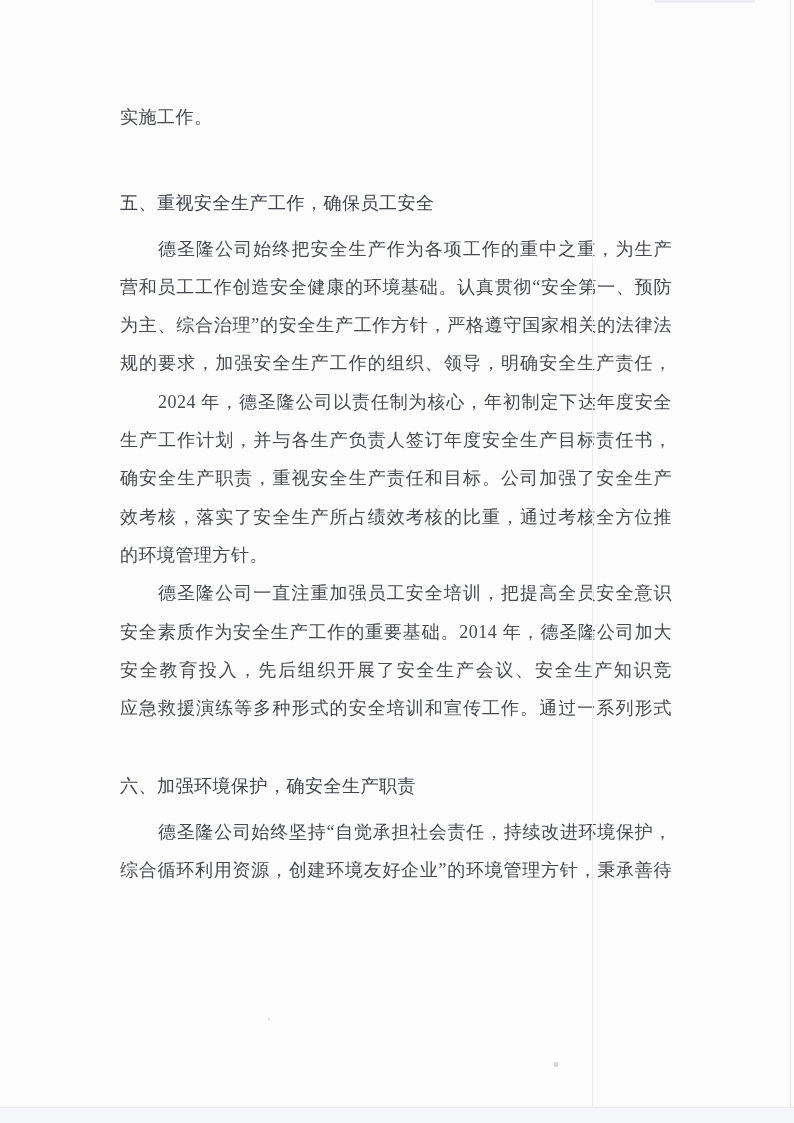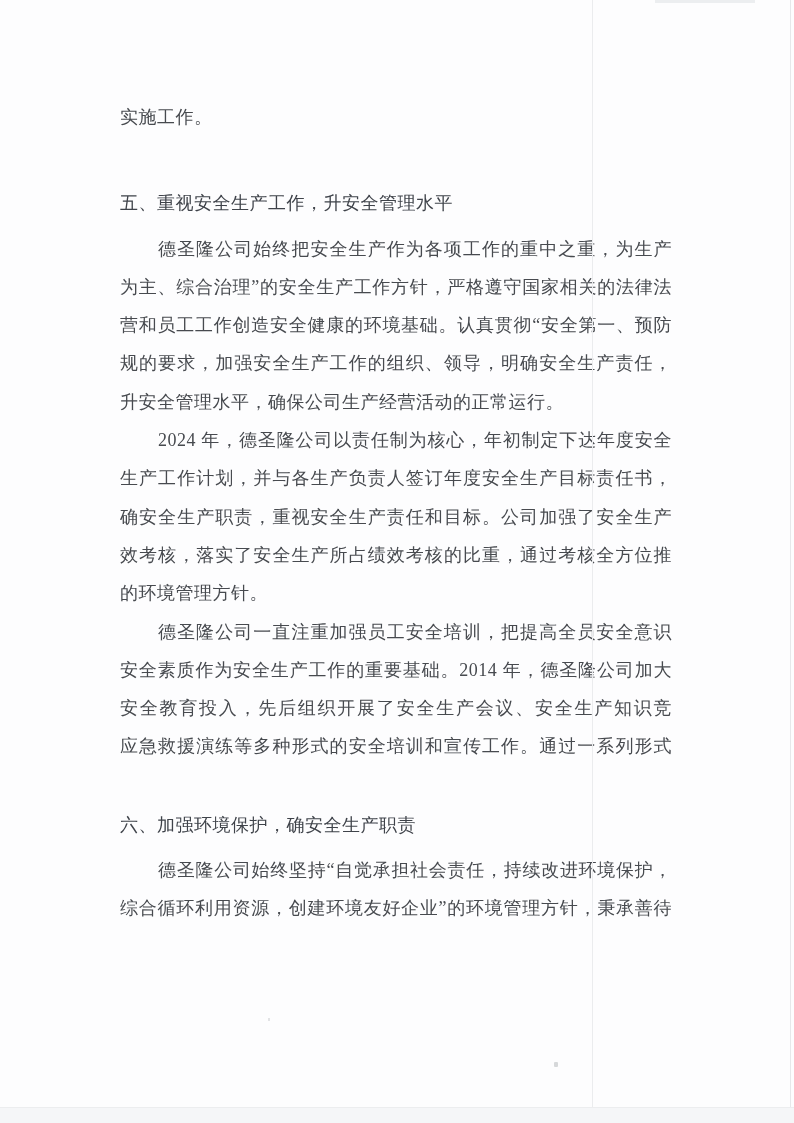--- a/index.html
+++ b/index.html
@@ -74,28 +74,27 @@
 </style>
 </head>
 <body>
 
 <div class="page">
 
   <div class="content">
 
     <div class="tline last">实施工作。</div>
 
-    <div class="heading heading-5">五、重视安全生产工作，升安全管理水平</div>
+    <div class="heading heading-5">五、重视安全生产工作，确保员工安全</div>
 
     <div class="para-first">
       <div class="tline indent">德圣隆公司始终把安全生产作为各项工作的重中之重，为生产经</div>
+      <div class="tline">营和员工工作创造安全健康的环境基础。认真贯彻“安全第一、预防</div>
       <div class="tline">为主、综合治理”的安全生产工作方针，严格遵守国家相关的法律法</div>
-      <div class="tline">营和员工工作创造安全健康的环境基础。认真贯彻“安全第一、预防</div>
       <div class="tline">规的要求，加强安全生产工作的组织、领导，明确安全生产责任，提</div>
-      <div class="tline last">升安全管理水平，确保公司生产经营活动的正常运行。</div>
     </div>
 
     <div>
       <div class="tline indent">2024 年，德圣隆公司以责任制为核心，年初制定下达年度安全</div>
       <div class="tline">生产工作计划，并与各生产负责人签订年度安全生产目标责任书，明</div>
       <div class="tline">确安全生产职责，重视安全生产责任和目标。公司加强了安全生产绩</div>
       <div class="tline">效考核，落实了安全生产所占绩效考核的比重，通过考核全方位推动</div>
       <div class="tline last">的环境管理方针。</div>
     </div>
 

